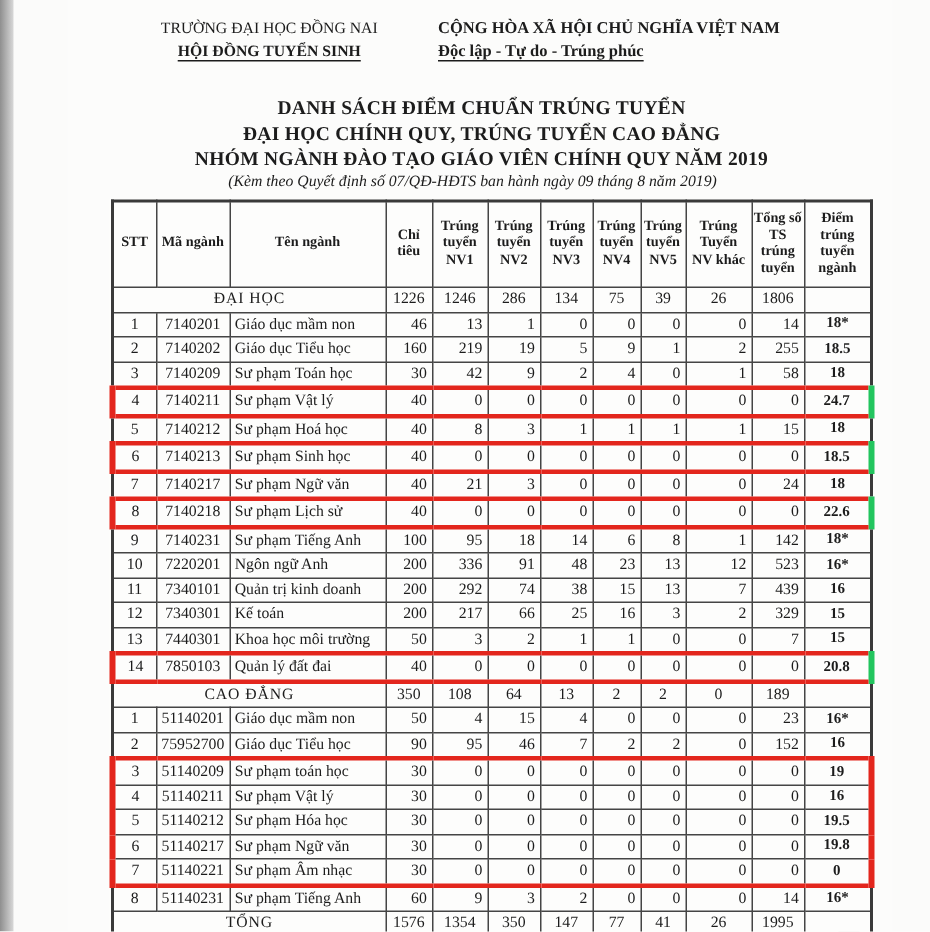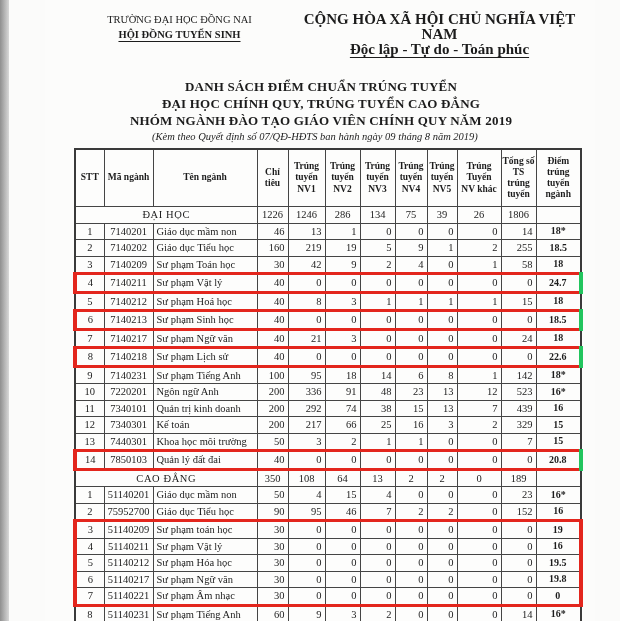--- a/index.html
+++ b/index.html
@@ -10,21 +10,21 @@
     color:#1c1c1c;
   }
   .edge-left{position:absolute;left:0;top:0;width:9px;height:621px;
     background:linear-gradient(to right,#8f8f8f,#d8d8d8);}
   .edge-right{position:absolute;left:559px;top:0;width:14px;height:621px;
     background:#d2d2d2;}
   .page{position:absolute;left:9px;top:0;width:550px;height:621px;background:#fcfcfb;margin-left:36px;}
 
   .hdr{display:flex;margin:12px 0 0 22px;width:520px;}
   .hdr-left{width:225px;text-align:center;font-size:10.5px;line-height:15px;}
-  .hdr-right{width:295px;text-align:center;font-size:15px;line-height:15px;}
+  .hdr-right{width:295px;font-size:11px;line-height:15px;}
   .org-line1{font-weight:normal;}
   .hdr-right .org-line1{font-weight:bold;}
   .org-line2{font-weight:bold;text-decoration:underline;text-underline-offset:3px;}
 
   .title-block{margin-top:21px;width:540px;text-align:center;}
   .title-line{font-weight:bold;font-size:13px;line-height:17px;letter-spacing:.2px;padding-left:12px;}
   .subtitle{font-style:italic;font-size:10.5px;margin-top:2px;}
 
   table{border-collapse:collapse;margin:6px 0 0 28px;table-layout:fixed;width:506px;
     background:#fdfdfc;}
@@ -60,21 +60,21 @@
 
 <div class="page">
 
   <div class="hdr">
     <div class="hdr-left">
       <div class="org-line1">TRƯỜNG ĐẠI HỌC ĐỒNG NAI</div>
       <div class="org-line2">HỘI ĐỒNG TUYỂN SINH</div>
     </div>
     <div class="hdr-right">
       <div class="org-line1">CỘNG HÒA XÃ HỘI CHỦ NGHĨA VIỆT NAM</div>
-      <div class="org-line2">Độc lập - Tự do - Toán phúc</div>
+      <div class="org-line2">Độc lập - Tự do - Trúng phúc</div>
     </div>
   </div>
 
   <div class="title-block">
     <div class="title-line">DANH SÁCH ĐIỂM CHUẨN TRÚNG TUYỂN</div>
     <div class="title-line">ĐẠI HỌC CHÍNH QUY, TRÚNG TUYỂN CAO ĐẲNG</div>
     <div class="title-line">NHÓM NGÀNH ĐÀO TẠO GIÁO VIÊN CHÍNH QUY NĂM 2019</div>
     <div class="subtitle">(Kèm theo Quyết định số 07/QĐ-HĐTS ban hành ngày 09 tháng 8 năm 2019)</div>
   </div>
 

